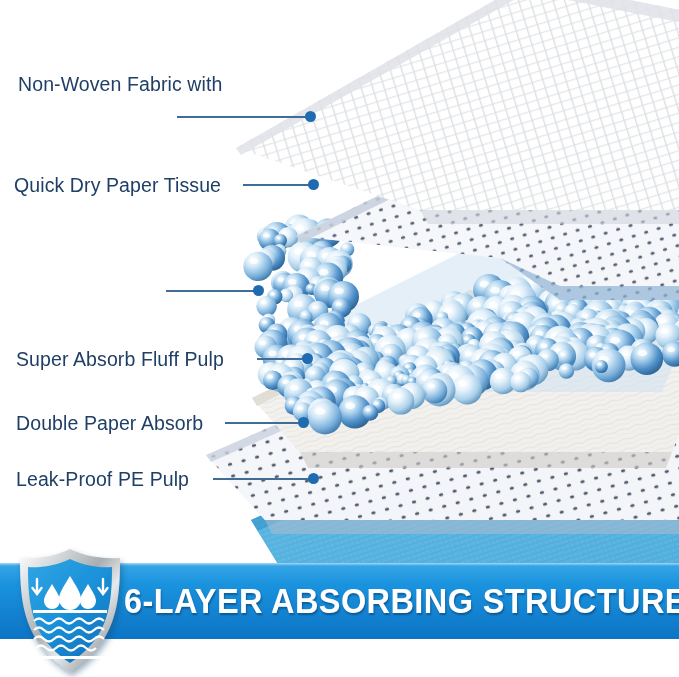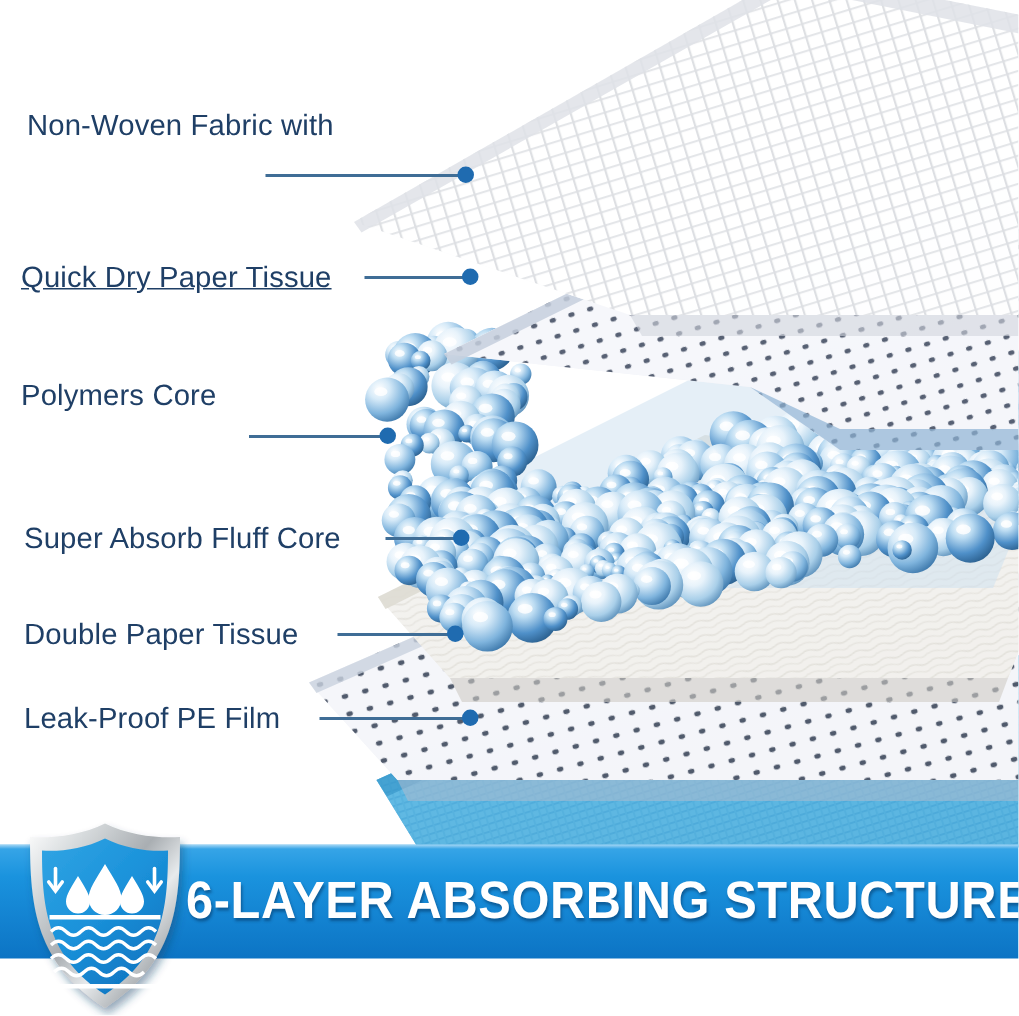--- a/index.html
+++ b/index.html
@@ -1370,42 +1370,41 @@
       </g>
     </svg>
   </div>
 
   <div id="labels">
       <div class="label" style="left: 18px; top: 72px;">
         <span class="ln">Non-Woven Fabric with</span>
       </div>
       <div class="leader" style="left: 177px; top: 116px; width: 132px;"></div>
       <div class="dot" style="left: 305px; top: 111px;"></div>
-      <div class="label" style="left: 14px; top: 173px; text-decoration: underline;">
+      <div class="label" style="left: 14px; top: 173px;">
         <span class="ln">Quick Dry Paper Tissue</span>
       </div>
       <div class="leader" style="left: 243px; top: 184px; width: 70px;"></div>
       <div class="dot" style="left: 308px; top: 179px;"></div>
       <div class="label" style="left: 14px; top: 252px;">
-        <span class="ln">Polymers Core</span>
       </div>
       <div class="leader" style="left: 166px; top: 290px; width: 92px;"></div>
       <div class="dot" style="left: 253px; top: 285px;"></div>
       <div class="label" style="left: 16px; top: 347px;">
-        <span class="ln">Super Absorb Fluff Core</span>
+        <span class="ln">Super Absorb Fluff Pulp</span>
       </div>
       <div class="leader" style="left: 257px; top: 358px; width: 50px;"></div>
       <div class="dot" style="left: 302px; top: 353px;"></div>
       <div class="label" style="left: 16px; top: 411px;">
-        <span class="ln">Double Paper Tissue</span>
+        <span class="ln">Double Paper Absorb</span>
       </div>
       <div class="leader" style="left: 225px; top: 422px; width: 78px;"></div>
       <div class="dot" style="left: 298px; top: 417px;"></div>
       <div class="label" style="left: 16px; top: 467px;">
-        <span class="ln">Leak-Proof PE Film</span>
+        <span class="ln">Leak-Proof PE Pulp</span>
       </div>
       <div class="leader" style="left: 213px; top: 478px; width: 100px;"></div>
       <div class="dot" style="left: 308px; top: 473px;"></div>
     </div>
 
   <div id="banner"></div>
 
   <div id="banner-text">6-LAYER ABSORBING STRUCTURE</div>
 
   <div id="shield">

